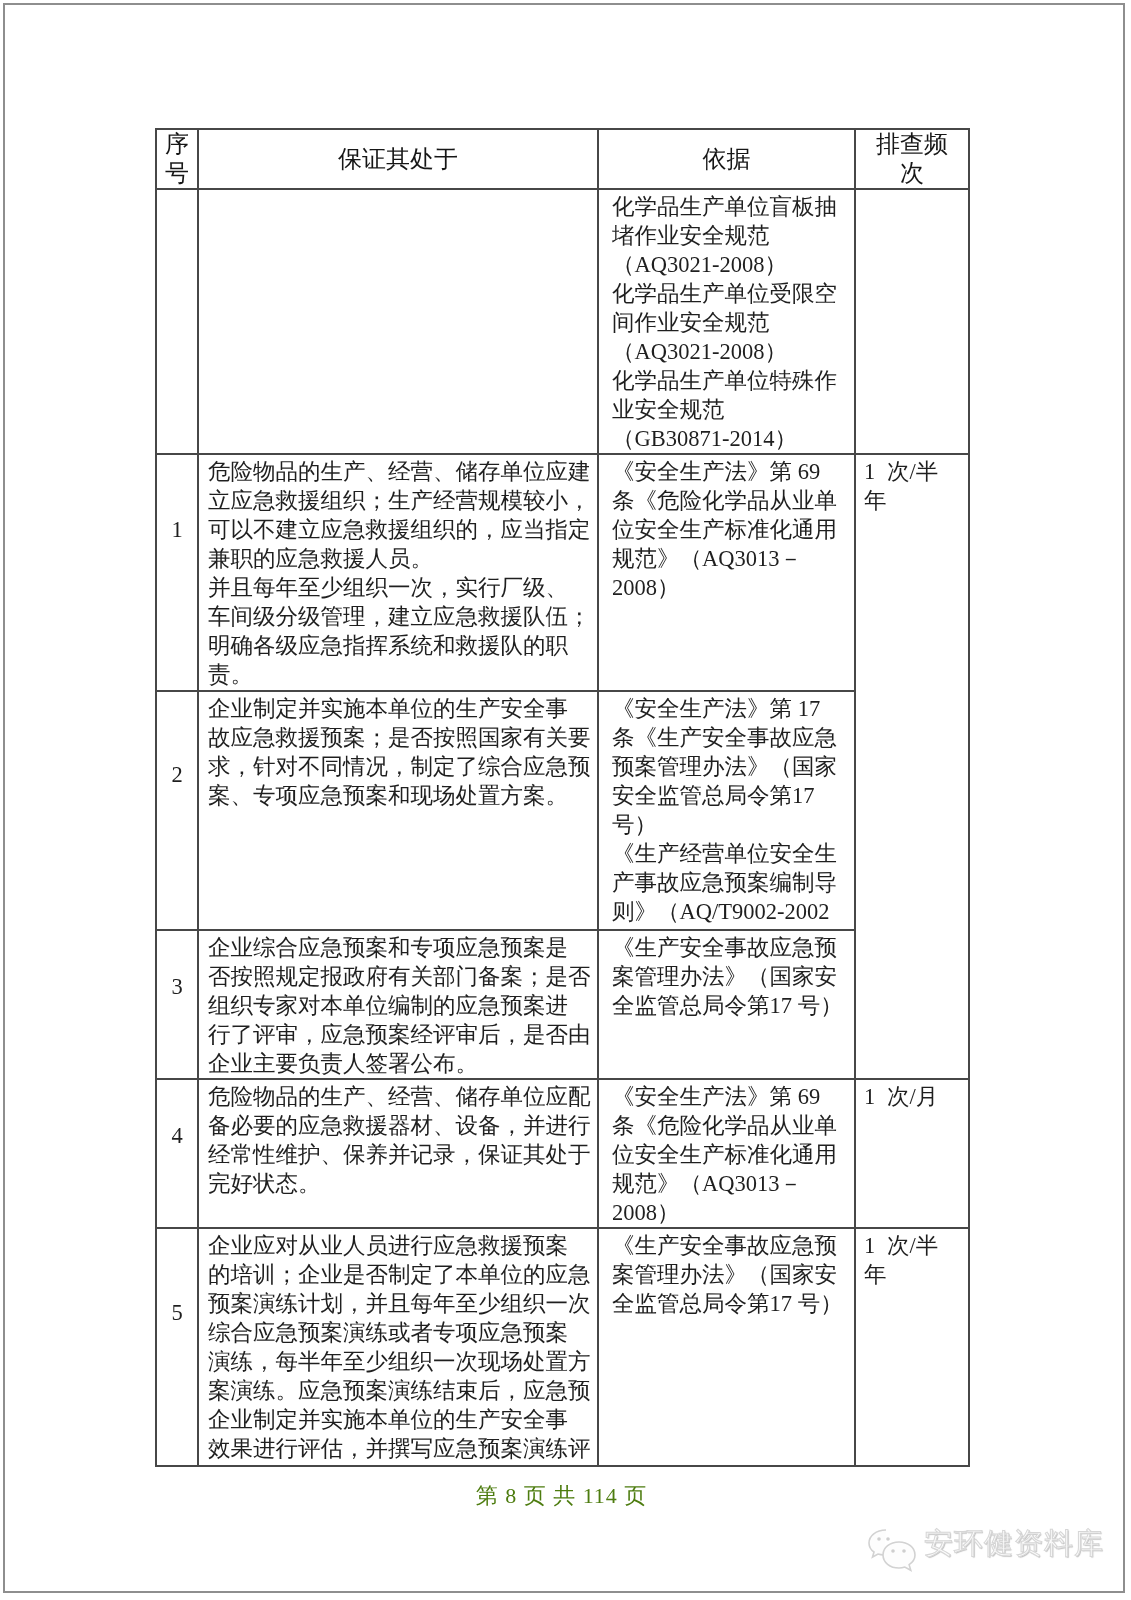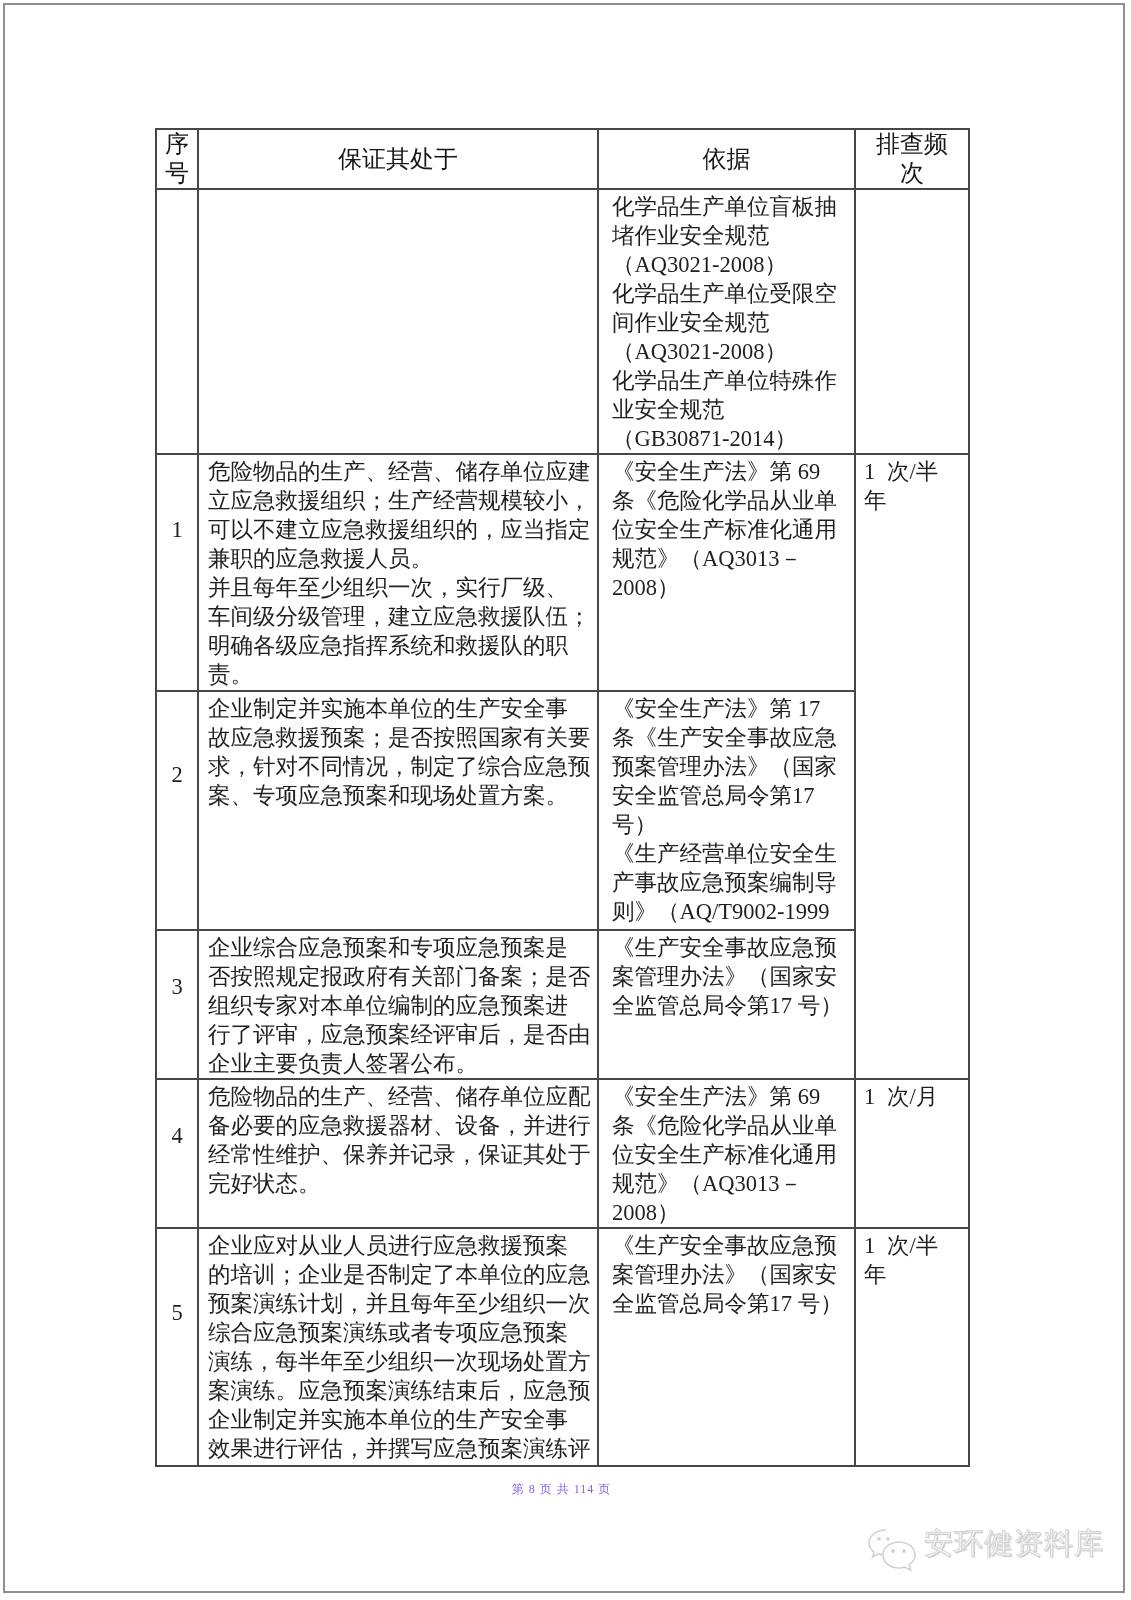--- a/index.html
+++ b/index.html
@@ -77,23 +77,23 @@
     white-space: pre-line;
     padding: 2px 4px 0 8px;
     word-spacing: 6px;
     margin-left: 8px;
   }
   .footer {
     position: absolute;
     left: 155px; top: 1481px;
     width: 813px;
     text-align: center;
-    font-size: 12px;
+    font-size: 22px;
     letter-spacing: 1px;
-    color: #8b5cf6;
+    color: #4d7c0f;
   }
   .watermark {
     position: absolute;
     left: 862px; top: 1524px;
     display: flex;
     align-items: flex-start;
   }
   .wm-icon { width: 62px; height: 52px; }
   .wm-text {
     font-size: 29px;
@@ -163,21 +163,21 @@
 故应急救援预案；是否按照国家有关要
 求，针对不同情况，制定了综合应急预
 案、专项应急预案和现场处置方案。</td>
       <td class="basis">《安全生产法》第 17
 条《生产安全事故应急
 预案管理办法》（国家
 安全监管总局令第17
 号）
 《生产经营单位安全生
 产事故应急预案编制导
-则》（AQ/T9002-1999</td>
+则》（AQ/T9002-2002</td>
     </tr>
     <tr style="height:148px">
       <td class="no" style="padding-top:41px">3</td>
       <td class="content">企业综合应急预案和专项应急预案是
 否按照规定报政府有关部门备案；是否
 组织专家对本单位编制的应急预案进
 行了评审，应急预案经评审后，是否由
 企业主要负责人签署公布。</td>
       <td class="basis">《生产安全事故应急预
 案管理办法》（国家安

